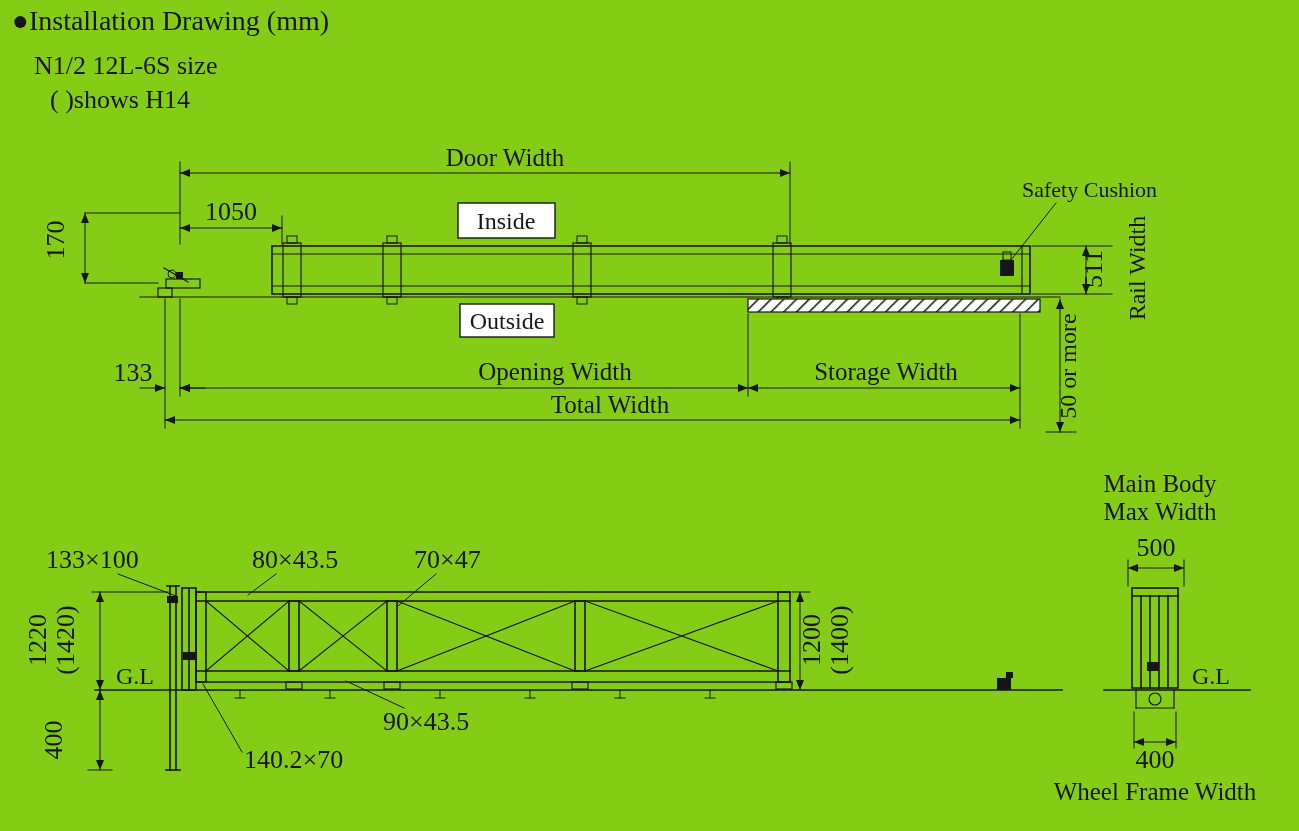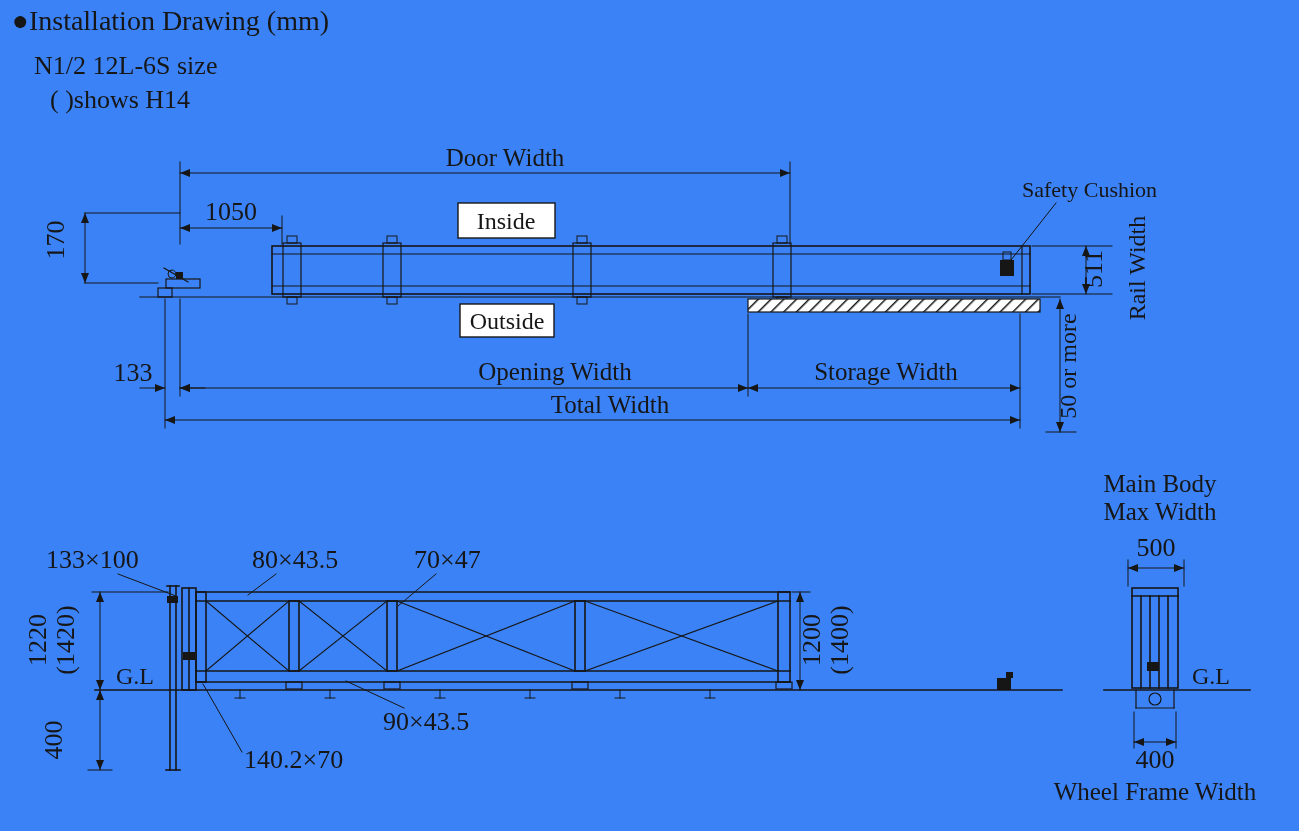--- a/index.html
+++ b/index.html
@@ -1,16 +1,16 @@
 <!DOCTYPE html>
 <html><head>
 <meta charset="utf-8">
 <style>
   html,body{margin:0;padding:0;background:#ffffff;}
-  .canvas{position:relative;width:1299px;height:831px;background:#3b82f6;overflow:hidden;}
+  .canvas{position:relative;width:1299px;height:831px;background:#84cc16;overflow:hidden;}
   svg{display:block;}
   text{fill:#161616;font-family:"Liberation Serif","DejaVu Serif",serif;}
   .f28{font-size:28px;}
   .f26{font-size:26px;}
   .f25{font-size:25px;}
   .f24{font-size:24px;}
   .f22{font-size:22px;}
   .obj{stroke:#161616;stroke-width:1.6;fill:none;stroke-linecap:square;}
   .med{stroke:#161616;stroke-width:1.2;fill:none;stroke-linecap:square;}
   .thin{stroke:#161616;stroke-width:1;fill:none;stroke-linecap:square;}

